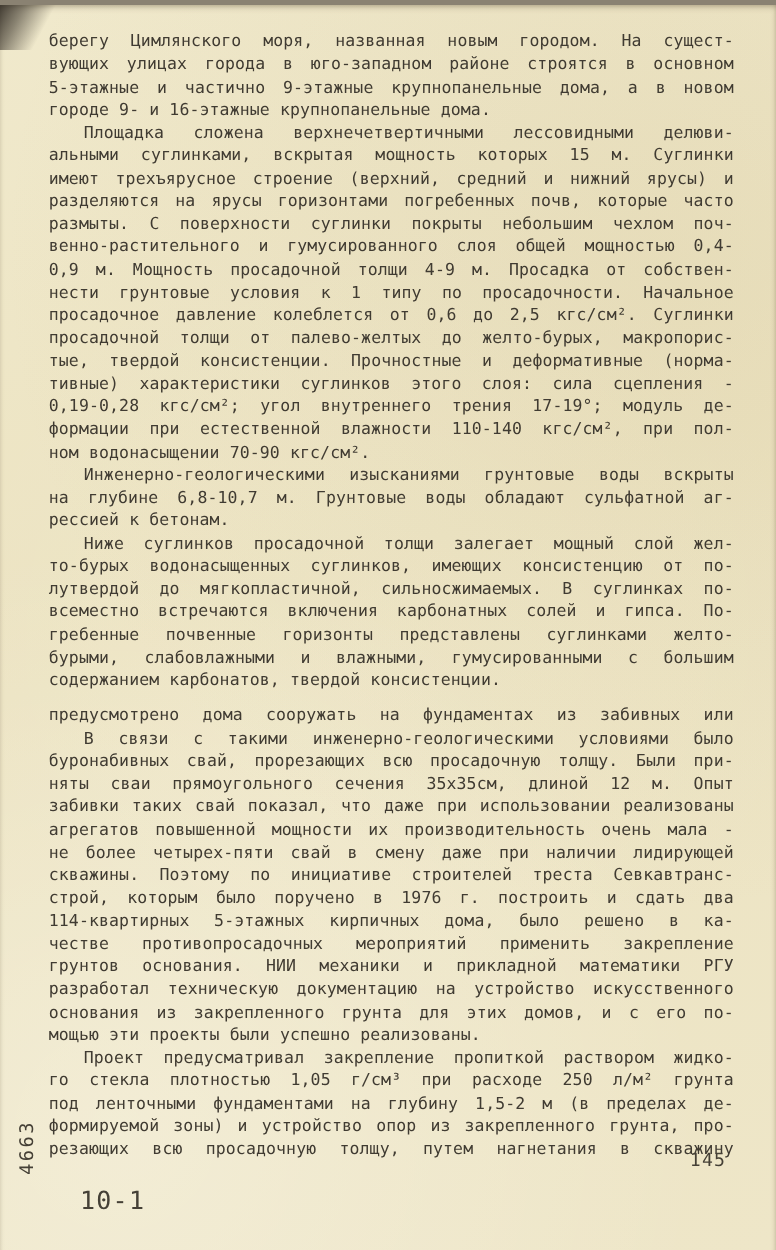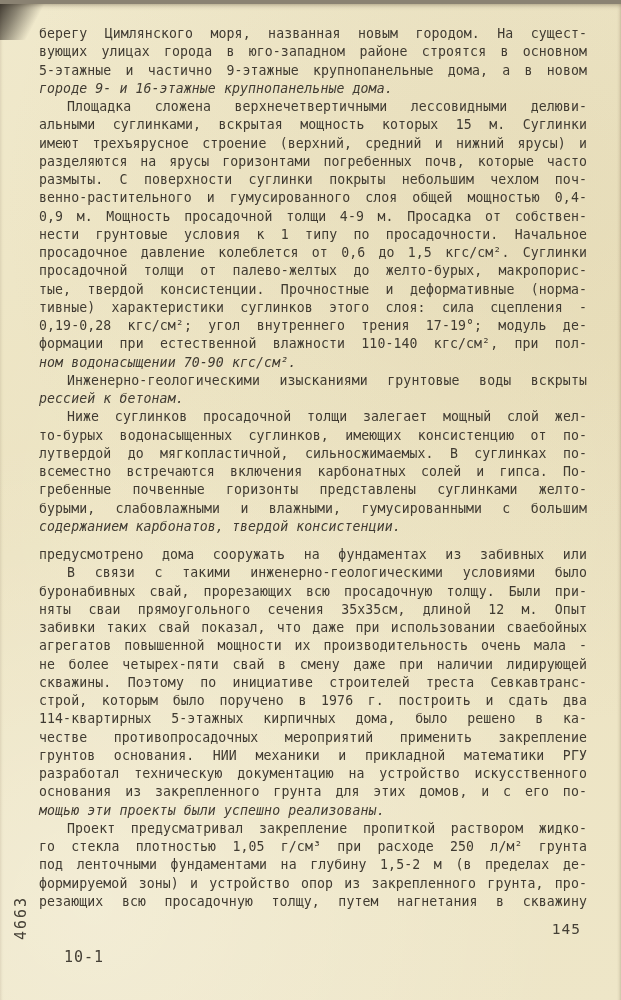--- a/index.html
+++ b/index.html
@@ -44,38 +44,38 @@
     line-height: 18.25px;
     letter-spacing: 0.1px;
   }
   .paragraph { margin: 0; }
   .paragraph.space-before { margin-top: 10px; }
   .line {
     text-align: justify;
     text-align-last: justify;
     min-height: 18.25px;
   }
-  .line.line-end { text-align-last: left; font-style: italic; }
+  .line.line-end { text-align-last: left; }
   .line.indent { text-indent: 28px; }
   .catalog-number {
     position: absolute;
     left: 12px;
     top: 936px;
     transform: rotate(-90deg);
     transform-origin: 0 0;
     color: #454036;
     font-size: 15px;
     letter-spacing: 2px;
   }
   .footer-signature {
     position: absolute;
     left: 64px;
     top: 944px;
     color: #454036;
-    font-size: 15px;
+    font-size: 20px;
     letter-spacing: 1px;
   }
   .page-number {
     position: absolute;
     right: 40px;
     top: 917px;
     color: #454036;
     font-size: 14.5px;
     letter-spacing: 1px;
   }
@@ -95,47 +95,48 @@
       </div>
       <div class="paragraph">
         <div class="line indent">Площадка сложена верхнечетвертичными лессовидными делюви-</div>
         <div class="line">альными суглинками, вскрытая мощность которых 15 м. Суглинки</div>
         <div class="line">имеют трехъярусное строение (верхний, средний и нижний ярусы) и</div>
         <div class="line">разделяются на ярусы горизонтами погребенных почв, которые часто</div>
         <div class="line">размыты. С поверхности суглинки покрыты небольшим чехлом поч-</div>
         <div class="line">венно-растительного и гумусированного слоя общей мощностью 0,4-</div>
         <div class="line">0,9 м. Мощность просадочной толщи 4-9 м. Просадка от собствен-</div>
         <div class="line">нести грунтовые условия к 1 типу по просадочности. Начальное</div>
-        <div class="line">просадочное давление колеблется от 0,6 до 1,5 кгс/см². Суглинки</div>
+        <div class="line">просадочное давление колеблется от 0,6 до 2,5 кгс/см². Суглинки</div>
         <div class="line">просадочной толщи от палево-желтых до желто-бурых, макропорис-</div>
         <div class="line">тые, твердой консистенции. Прочностные и деформативные (норма-</div>
         <div class="line">тивные) характеристики суглинков этого слоя: сила сцепления -</div>
         <div class="line">0,19-0,28 кгс/см²; угол внутреннего трения 17-19°; модуль де-</div>
         <div class="line">формации при естественной влажности 110-140 кгс/см², при пол-</div>
         <div class="line line-end">ном водонасыщении 70-90 кгс/см².</div>
       </div>
       <div class="paragraph">
         <div class="line indent">Инженерно-геологическими изысканиями грунтовые воды вскрыты</div>
+        <div class="line">на глубине 6,8-10,7 м. Грунтовые воды обладают сульфатной аг-</div>
         <div class="line line-end">рессией к бетонам.</div>
       </div>
       <div class="paragraph">
         <div class="line indent">Ниже суглинков просадочной толщи залегает мощный слой жел-</div>
         <div class="line">то-бурых водонасыщенных суглинков, имеющих консистенцию от по-</div>
         <div class="line">лутвердой до мягкопластичной, сильносжимаемых. В суглинках по-</div>
         <div class="line">всеместно встречаются включения карбонатных солей и гипса. По-</div>
         <div class="line">гребенные почвенные горизонты представлены суглинками желто-</div>
         <div class="line">бурыми, слабовлажными и влажными, гумусированными с большим</div>
         <div class="line line-end">содержанием карбонатов, твердой консистенции.</div>
       </div>
       <div class="paragraph space-before">
         <div class="line">предусмотрено дома сооружать на фундаментах из забивных или</div>
         <div class="line indent">В связи с такими инженерно-геологическими условиями было</div>
         <div class="line">буронабивных свай, прорезающих всю просадочную толщу. Были при-</div>
         <div class="line">няты сваи прямоугольного сечения 35x35см, длиной 12 м. Опыт</div>
-        <div class="line">забивки таких свай показал, что даже при использовании сваебойных</div>
+        <div class="line">забивки таких свай показал, что даже при использовании реализованы</div>
         <div class="line">агрегатов повышенной мощности их производительность очень мала -</div>
         <div class="line">не более четырех-пяти свай в смену даже при наличии лидирующей</div>
         <div class="line">скважины. Поэтому по инициативе строителей треста Севкавтранс-</div>
         <div class="line">строй, которым было поручено в 1976 г. построить и сдать два</div>
         <div class="line">114-квартирных 5-этажных кирпичных дома, было решено в ка-</div>
         <div class="line">честве противопросадочных мероприятий применить закрепление</div>
         <div class="line">грунтов основания. НИИ механики и прикладной математики РГУ</div>
         <div class="line">разработал техническую документацию на устройство искусственного</div>
         <div class="line">основания из закрепленного грунта для этих домов, и с его по-</div>
         <div class="line line-end">мощью эти проекты были успешно реализованы.</div>

